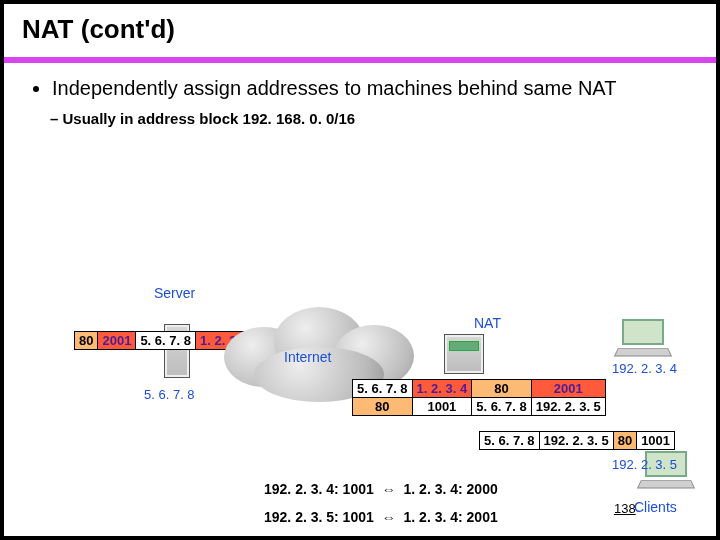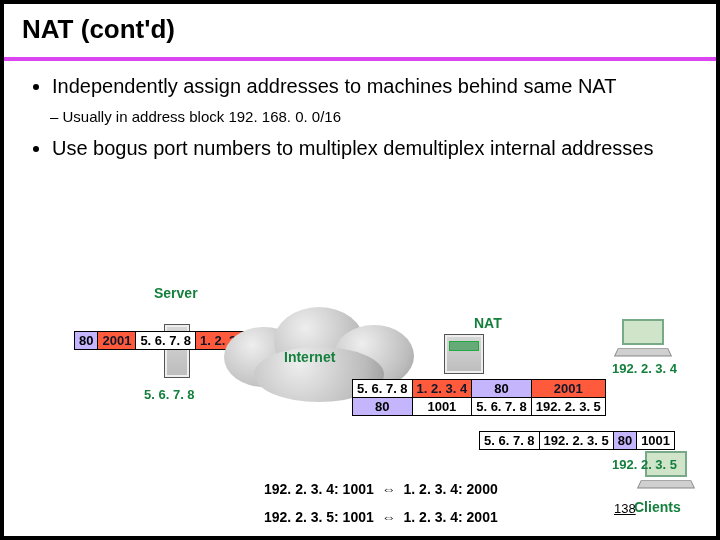--- a/index.html
+++ b/index.html
@@ -12,43 +12,43 @@
     position: relative;
     overflow: hidden;
   }
   .slide {
     position: absolute;
     inset: 0;
     border: 4px solid #000;
     background: #fff;
   }
   .title-bar {
-    border-bottom: 4px solid #d946ef;
+    border-bottom: 6px solid #d946ef;
     padding: 10px 18px 12px 18px;
   }
   .title {
     font-size: 26px;
     font-weight: bold;
     color: #000;
   }
   .content {
     padding: 14px 28px 0 28px;
   }
   ul.top { margin: 0 0 10px 0; padding-left: 20px; }
   ul.top > li { font-size: 20px; margin-bottom: 6px; }
   ul.sub { list-style: none; margin: 4px 0 12px 0; padding-left: 18px; }
-  ul.sub > li { font-size: 15px; font-weight: normal; }
+  ul.sub > li { font-size: 15px; font-weight: bold; }
   ul.sub > li::before { content: "– "; }
 
   
   .diagram {
     position: absolute;
     left: 0; right: 0; top: 275px; bottom: 0;
   }
-  .lbl { position: absolute; font-weight: bold; font-size: 14px; color: #15803d; }
+  .lbl { position: absolute; font-weight: normal; font-size: 14px; color: #1d4ed8; }
   .lbl.small { font-size: 13px; }
 
   
   .server-icon {
     position: absolute;
     width: 26px; height: 54px;
     background: linear-gradient(#d8d8d8,#bcbcbc);
     border: 1px solid #555;
     box-shadow: inset 0 0 0 2px #eee;
   }
@@ -90,22 +90,22 @@
     font-size: 13px;
     font-weight: bold;
     background: #fff;
   }
   table.pkt td {
     border: 1px solid #000;
     padding: 1px 4px;
     white-space: nowrap;
     text-align: center;
   }
-  td.yellow { background: #c4b5fd; }
-  td.red { background: #ff5a3c; color:#0f172a; }
+  td.yellow { background: #fdba74; }
+  td.red { background: #ff5a3c; color:#4c1d95; }
 
   
   .mapline {
     position:absolute;
     font-size: 14px;
     font-weight: bold;
     white-space: nowrap;
     margin-top: 12px;
   }
   .mapline .arrow{
@@ -124,23 +124,20 @@
     <div class="title">NAT (cont'd)</div>
   </div>
 
   <div class="content">
     <ul class="top">
       <li>Independently assign addresses to machines behind same NAT</li>
     </ul>
     <ul class="sub">
       <li>Usually in address block 192. 168. 0. 0/16</li>
     </ul>
-    <ul class="top">
-      <li>Use bogus port numbers to multiplex demultiplex  internal addresses</li>
-    </ul>
   </div>
 
   <div class="diagram">
 
     <div class="lbl" style="left:150px; top:6px;">Server</div>
     <div class="server-icon" style="left:160px; top:45px;"></div>
     <div class="lbl small" style="left:140px; top:108px;">5. 6. 7. 8</div>
 
     <table class="pkt" style="left:70px; top:52px;">
       <tbody>

